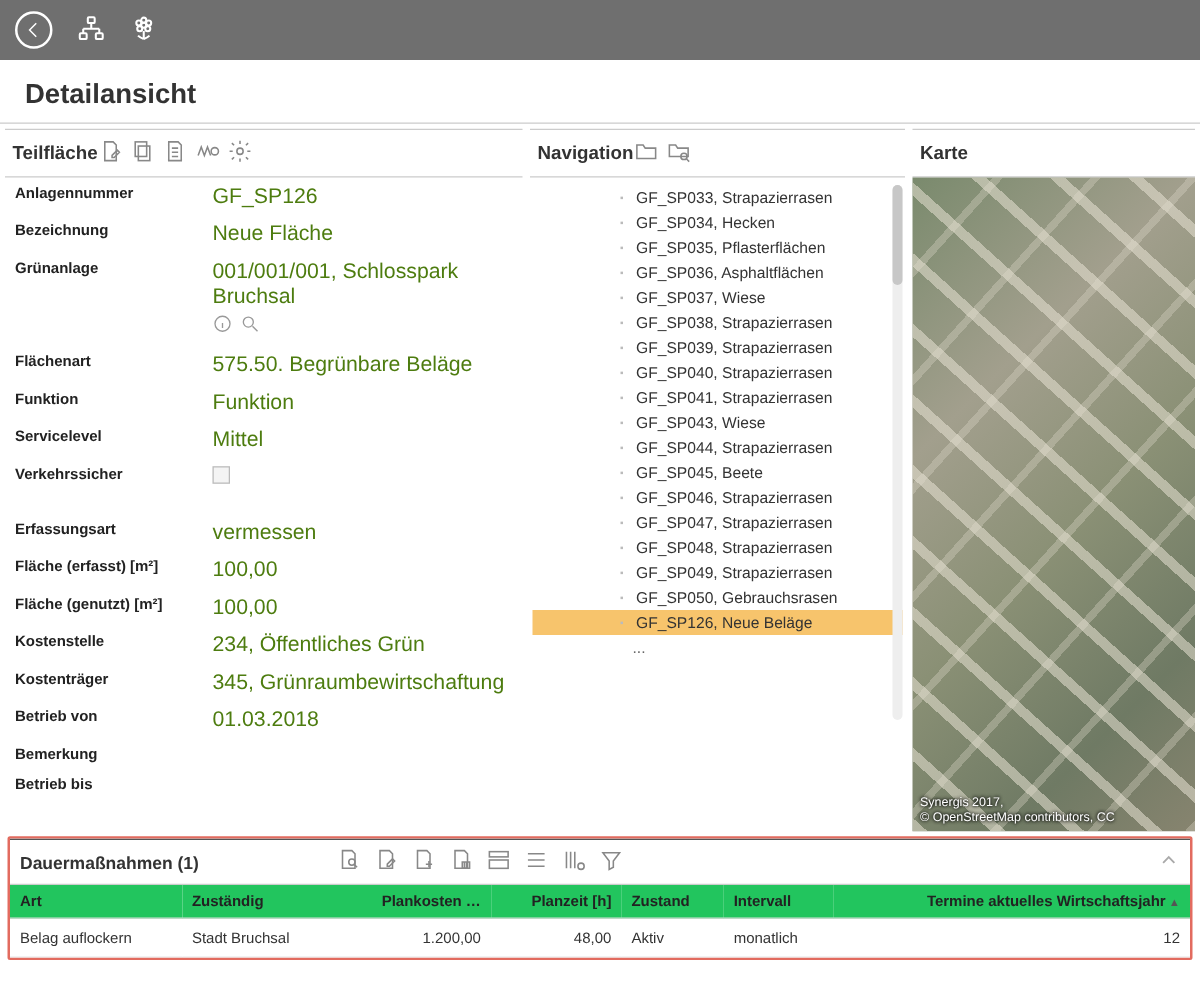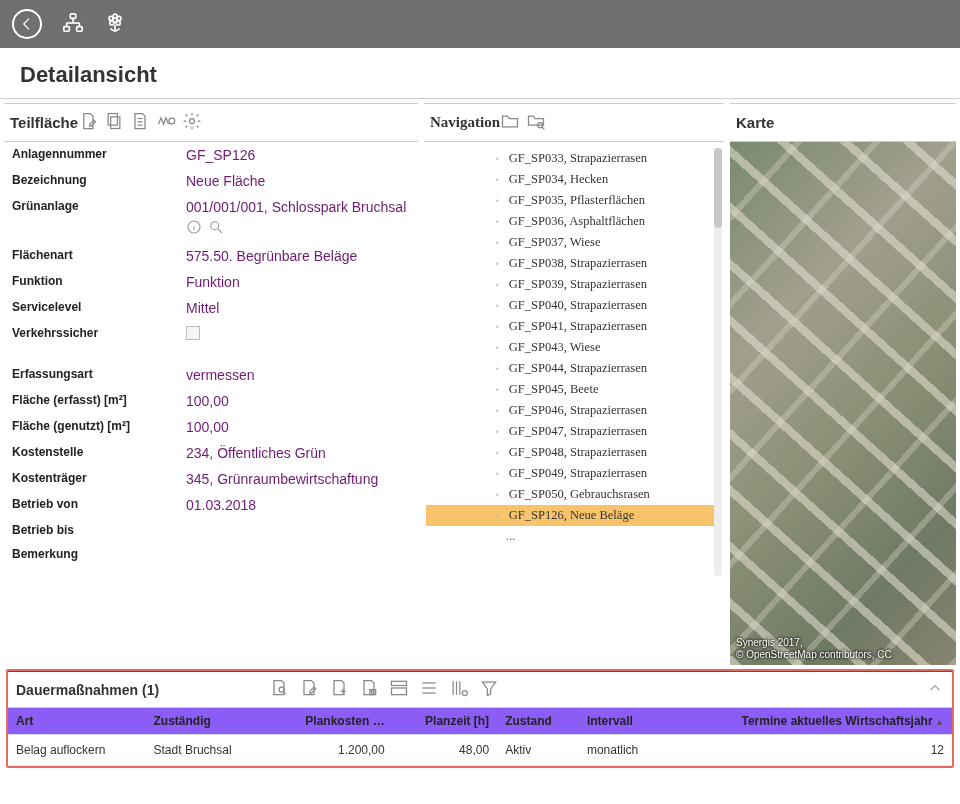--- a/index.html
+++ b/index.html
@@ -6,30 +6,30 @@
 body { font-family: Arial, Helvetica, sans-serif; font-size: 13px; color: #333; background: #fff; width: 960px; overflow-x: hidden; }
 .topbar { background: #6f6f6f; height: 48px; display: flex; align-items: center; padding: 0 12px; gap: 20px; }
 .topbar svg { width: 22px; height: 22px; stroke: #fff; fill: none; stroke-width: 1.8; }
 .circle-back { width: 30px; height: 30px; border: 2px solid #fff; border-radius: 50%; display:flex; align-items:center; justify-content:center; }
 .circle-back svg { width: 16px; height: 16px; }
 .page-title { font-size: 22px; font-weight: bold; padding: 14px 20px 10px 20px; }
 .hr { border-top: 1px solid #ccc; margin: 0 0 4px 0; }
 .panels { display: flex; gap: 6px; padding: 0 4px; }
 .panel { border-top: 1px solid #ccc; }
 .panel-teil { width: 414px; }
-.panel-nav { width: 300px; font-family: Liberation Serif, serif; }
+.panel-nav { width: 300px; }
 .panel-map { flex: 1; }
 .panel-head { display: flex; align-items: center; justify-content: flex-start; height: 38px; border-bottom: 1px solid #ccc; padding: 0 4px 0 6px; }
 .panel-head h2 { font-size: 15px; font-weight: bold; }
 .panel-head .icons { display: flex; gap: 6px; align-items: center; }
 .panel-head .icons svg { width: 20px; height: 20px; stroke: #888; fill: none; stroke-width: 1.5; }
 .panel-head .icons span { cursor: pointer; }
-.prop-row { display: flex; padding: 5px 8px; gap: 24px; }
+.prop-row { display: flex; padding: 5px 8px; gap: 8px; }
 .prop-label { width: 150px; font-weight: bold; font-size: 12px; color: #222; }
-.prop-value { font-size: 14px; color: #701a75; flex:1; }
+.prop-value { font-size: 17px; color: #4d7c0f; flex:1; }
 .prop-icons { display: flex; gap: 6px; margin-top: 4px; }
 .prop-icons svg { width: 16px; height: 16px; stroke: #999; fill: none; stroke-width: 1.6; }
 .checkbox { width: 14px; height: 14px; border: 1px solid #bbb; background: #f4f4f4; display:inline-block; }
 .nav-list { height: 440px; overflow-y: auto; padding: 6px 2px; position: relative; text-align: right; }
 .nav-item { display: flex; align-items: center; padding: 3px 0 3px 70px; font-size: 12.5px; cursor: pointer; }
 .nav-item::before { content: "▪"; color: #bbb; font-size: 8px; margin-right: 10px; }
 .nav-item.selected { background: #f7c46c; }
 .nav-item.ellipsis::before { content: ""; margin: 0; }
 .nav-item.ellipsis { padding-left: 80px; color: #666; }
 .nav-scroll::-webkit-scrollbar { width: 10px; }
@@ -40,21 +40,21 @@
 }
 .map-credit { position: absolute; bottom: 4px; left: 6px; right: 6px; color: #fff; font-size: 10px; text-shadow: 0 0 3px #000, 0 0 3px #000; line-height: 1.2; }
 .bottom-section { margin: 4px 6px 10px 6px; border: 2px solid #e26b5f; border-radius: 2px; }
 .bottom-head { display:flex; align-items:center; padding: 6px 8px; border-bottom: 1px solid #ccc; border-top: 1px solid #555; background:#fff; }
 .bottom-head h3 { font-size: 14px; font-weight: bold; margin-right: 110px; }
 .bottom-head .icons { display:flex; gap:10px; align-items:center; }
 .bottom-head .icons svg { width:20px; height:20px; stroke:#888; fill:none; stroke-width:1.5; }
 .bottom-head .chevron { margin-left:auto; }
 .bottom-head .chevron svg { width:18px; height:18px; stroke:#aaa; fill:none; stroke-width:2; }
 table.dauer { width: 100%; border-collapse: collapse; font-size: 12px; }
-table.dauer th { text-align: left; padding: 6px 8px; border-bottom: 1px solid #ddd; font-weight: bold; color:#222; background:#8b5cf6; }
+table.dauer th { text-align: left; padding: 6px 8px; border-bottom: 1px solid #ddd; font-weight: bold; color:#222; background:#22c55e; }
 table.dauer th.r, table.dauer td.r { text-align: right; }
 table.dauer td { padding: 8px 8px; border-bottom: 1px solid #eee; }
 table.dauer th.sorted::after { content: " ▲"; font-size: 9px; color:#555; }
 .nav-scroll { position:absolute; top:6px; bottom:6px; right:2px; width:8px; background:#eee; border-radius:4px; }
 .nav-scroll-thumb { position:absolute; left:0; right:0; top:0; height:80px; background:#c7c7c7; border-radius:4px; }
 </style>
 </head>
 <body>
 
 <div class="topbar">
@@ -183,25 +183,25 @@
         </div>
       <div class="prop-row">
           <div class="prop-label">Kostenträger</div>
           <div class="prop-value">345, Grünraumbewirtschaftung</div>
         </div>
       <div class="prop-row">
           <div class="prop-label">Betrieb von</div>
           <div class="prop-value">01.03.2018</div>
         </div>
       <div class="prop-row">
+          <div class="prop-label">Bemerkung</div>
+          <div class="prop-value"></div>
+        </div>
+      <div class="prop-row">
           <div class="prop-label">Betrieb bis</div>
-          <div class="prop-value"></div>
-        </div>
-      <div class="prop-row">
-          <div class="prop-label">Bemerkung</div>
           <div class="prop-value"></div>
         </div>
     </div>
   </div>
 
   <div class="panel panel-nav">
     <div class="panel-head">
       <h2>Navigation</h2>
       <div class="icons">
         <span><svg viewBox="0 0 24 24">

